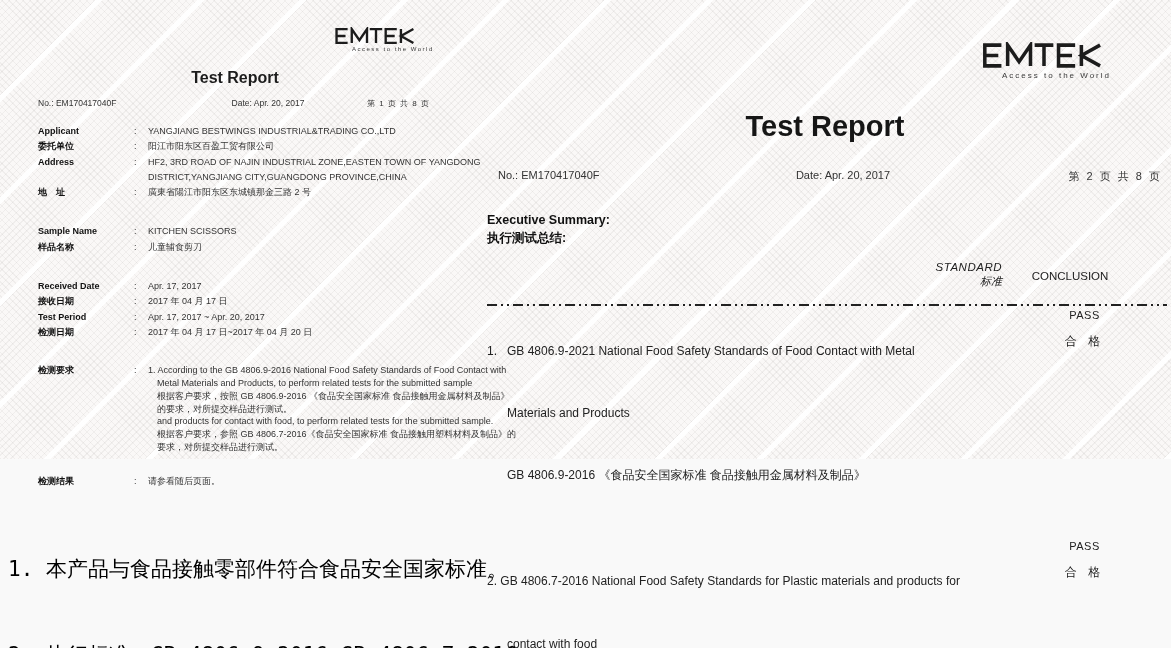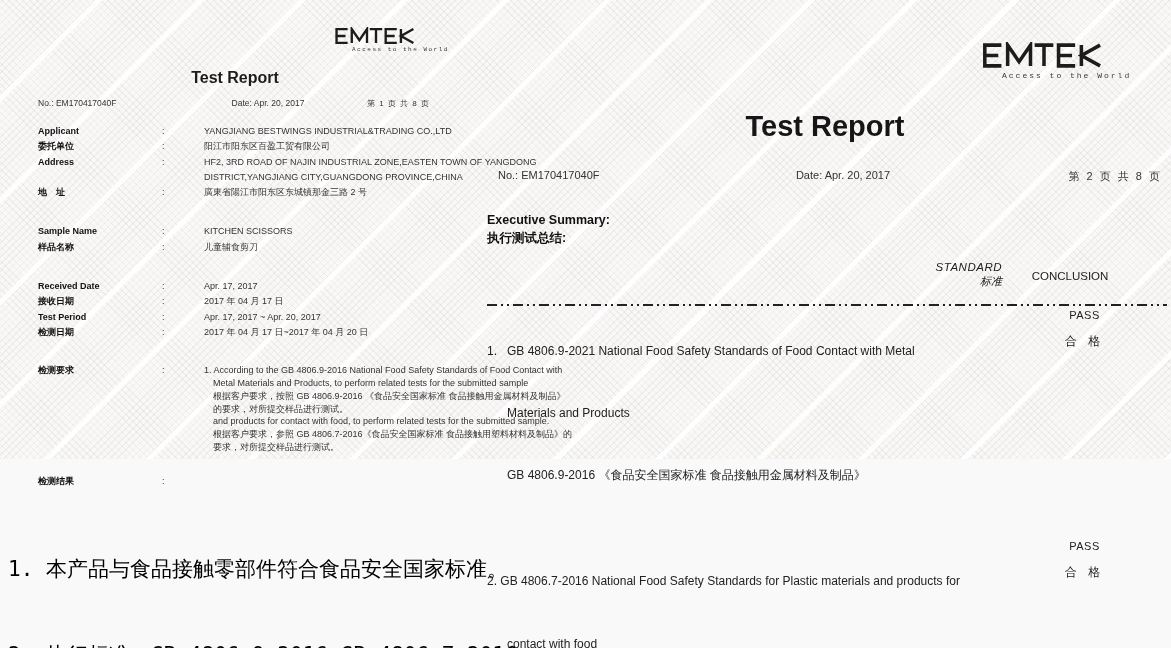--- a/index.html
+++ b/index.html
@@ -13,36 +13,36 @@
     background-color:#faf8f7;
     background-image:
       repeating-linear-gradient(-45deg, rgba(255,255,255,0.95) 0 5px, transparent 5px 72px),
       repeating-linear-gradient(45deg, rgba(120,115,110,0.08) 0 1px, transparent 1px 5px),
       repeating-linear-gradient(-45deg, rgba(120,115,110,0.08) 0 1px, transparent 1px 5px);
   }
 
   
   .logo { position:absolute; text-align:center; }
   .logo svg { display:block; margin:0 auto; }
-  .logo .tagline { color:#3a3a3a; white-space:nowrap; font-family:Liberation Mono, monospace;margin-left:24px; }
+  .logo .tagline { color:#3a3a3a; white-space:nowrap; font-family:Liberation Sans, sans-serif;margin-left:24px; }
   .logo1 { left:328px; top:27px; width:96px; }
   .logo1 .tagline { font-size:6px; letter-spacing:1.5px; margin-top:1px; }
   .logo2 { left:978px; top:42px; width:132px; }
   .logo2 .tagline { font-size:8px; letter-spacing:2px; margin-top:2px; }
 
   
   .p1-title { position:absolute; left:0; top:69px; width:470px; text-align:center;
               font-size:16px; font-weight:bold; color:#1c1c1c; }
   .p1-norow { position:absolute; left:38px; top:98px; width:392px; display:flex; font-size:8.5px; color:#333; }
   .p1-norow .no { width:150px; }
   .p1-norow .dt { width:160px; text-align:center; }
   .p1-norow .pg { flex:1; text-align:right; font-size:8px; letter-spacing:1px; }
 
   .fields { position:absolute; left:38px; top:124px; width:425px; font-size:9px; }
-  .frow { display:flex; line-height:15.3px; white-space:pre;gap:28px; }
+  .frow { display:flex; line-height:15.3px; white-space:pre; }
   .frow.tight { line-height:12.8px; }
   .frow.gap { margin-top:24px; }
   .frow.gapsm { margin-top:21px; }
   .flabel { width:96px; font-weight:bold; color:#111; flex:none; }
   .fcolon { width:14px; flex:none; color:#333; }
   .fvalue { flex:1; color:#333; }
   .frow.ind .fvalue { padding-left:9px; }
 
   
   .p2-title { position:absolute; left:480px; top:110px; width:690px; text-align:center;
@@ -153,21 +153,21 @@
       <div class="frow tight ind">
         <span class="flabel"></span><span class="fcolon"></span><span class="fvalue">and products for contact with food, to perform related tests for the submitted sample.</span>
       </div>
       <div class="frow tight ind">
         <span class="flabel"></span><span class="fcolon"></span><span class="fvalue">根据客户要求，参照 GB 4806.7-2016《食品安全国家标准 食品接触用塑料材料及制品》的</span>
       </div>
       <div class="frow tight ind">
         <span class="flabel"></span><span class="fcolon"></span><span class="fvalue">要求，对所提交样品进行测试。</span>
       </div>
       <div class="frow tight gapsm">
-        <span class="flabel">检测结果</span><span class="fcolon">:</span>
+        <span class="flabel">检测结果</span><span class="fcolon">:</span><span class="fvalue">请参看随后页面。</span>
       </div>
     </div>
 
     <div class="logo logo2">
       <svg width="128" height="27" viewBox="0 0 120 26">
         <g fill="none" stroke="#1c1c1c" stroke-width="3.4">
           <path d="M19,3 H3 V23 H19 M3,13 H16"></path>
           <polyline points="25,23 25,3 36,19 47,3 47,23"></polyline>
           <path d="M51,3 H69 M60,3 V23"></path>
           <path d="M90,3 H74 V23 H90 M74,13 H87"></path>

